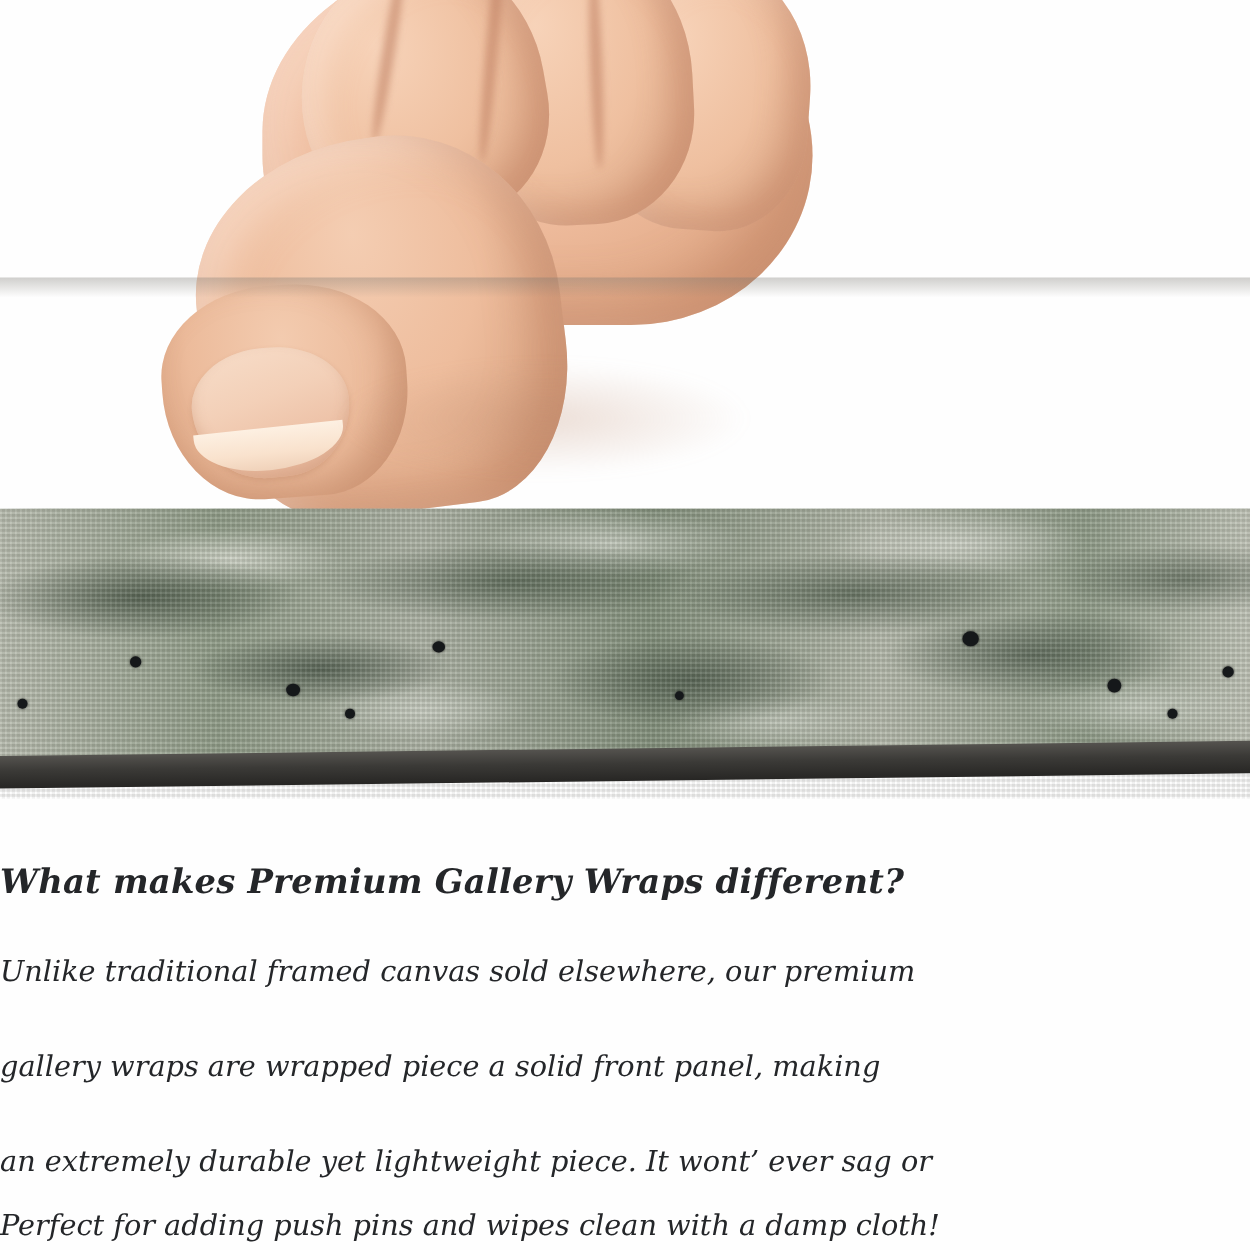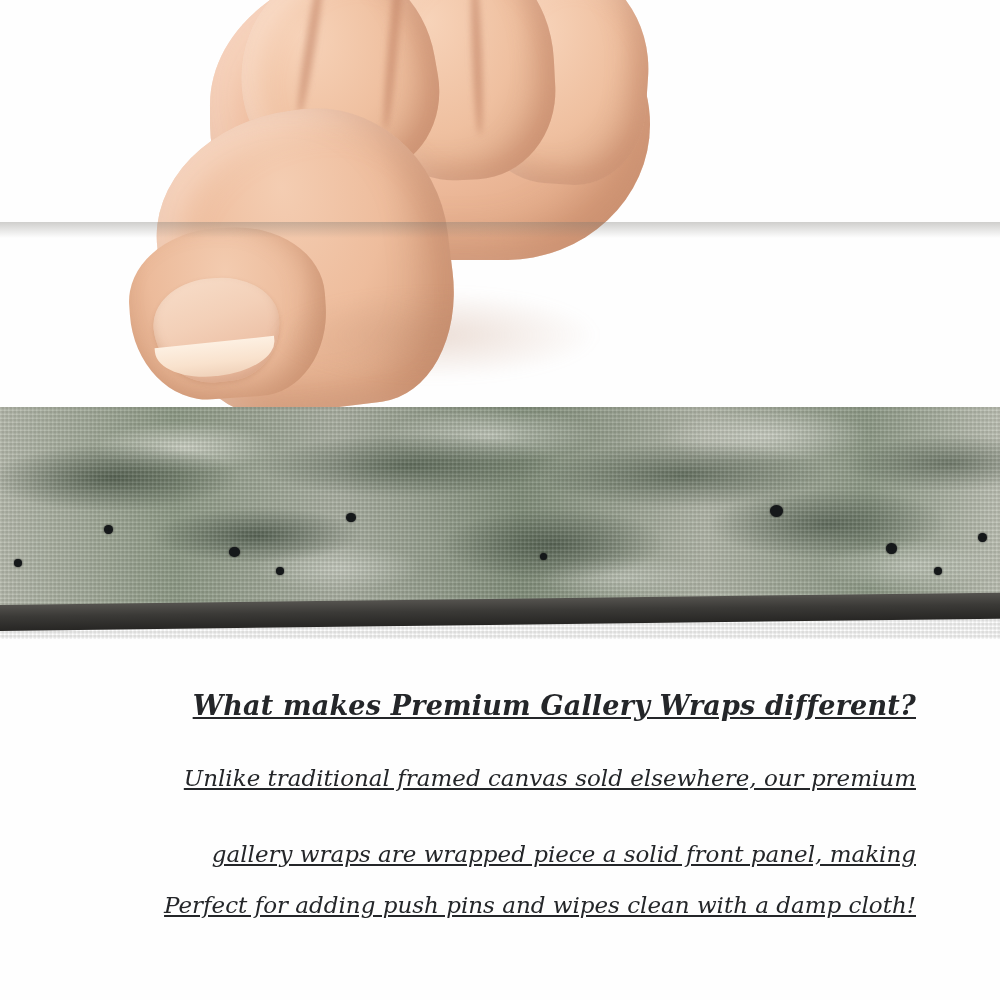--- a/index.html
+++ b/index.html
@@ -214,25 +214,24 @@
     height: 16px;
     background: linear-gradient(180deg, rgba(120,118,112,0.35) 0%, rgba(255,255,255,0) 100%);
   }
 
   
   .text-block {
     position: absolute;
     left: 0;
     top: 690px;
     width: 916px;
-    text-align: right;
+    text-align: left;
     color: #242629;
     font-family: "DejaVu Serif", serif;
     font-style: italic;
-    text-decoration: underline;
   }
   .headline {
     font-size: 27px;
     font-weight: 700;
     letter-spacing: 0.2px;
     margin-bottom: 12px;
   }
   .body-line {
     font-size: 23px;
     line-height: 37px;
@@ -281,16 +280,17 @@
     <span class="spec" style="left:14px; top:152px; width:8px; height:8px;"></span>
 
     <div class="canvas-bevel"></div>
   </div>
   <div class="canvas-shadow"></div>
 
   <div class="text-block">
     <div class="headline">What makes Premium Gallery Wraps different?</div>
     <div class="body-line">Unlike traditional framed canvas sold elsewhere, our premium</div>
     <div class="body-line">gallery wraps are wrapped piece a solid front panel, making</div>
+    <div class="body-line">an extremely durable yet lightweight piece. It wont’ ever sag or</div>
     <div class="body-line last">Perfect for adding push pins and wipes clean with a damp cloth!</div>
   </div>
 
 </div>
 
 </body></html>

